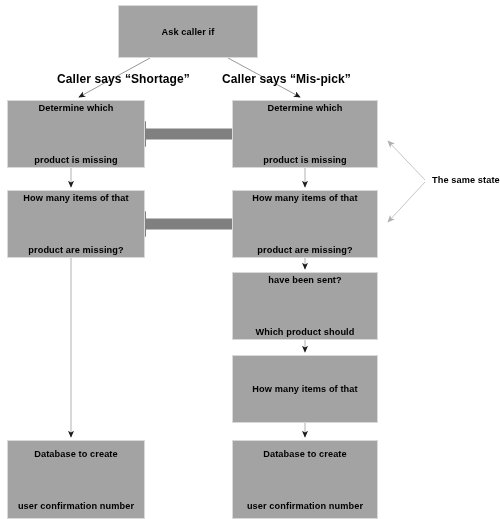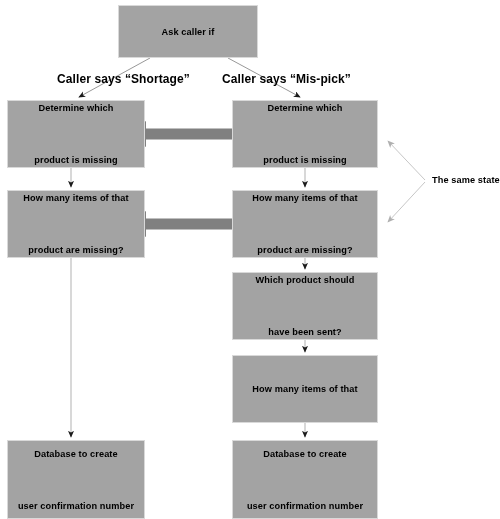--- a/index.html
+++ b/index.html
@@ -136,22 +136,22 @@
     <span class="line">How many items of that</span>
     <span class="line">product are missing?</span>
   </div>
 
   <div class="node" style="left:232px; top:190px; width:146px; height:68px;">
     <span class="line">How many items of that</span>
     <span class="line">product are missing?</span>
   </div>
 
   <div class="node" style="left:232px; top:272px; width:146px; height:68px;">
+    <span class="line">have been sent?</span>
     <span class="line">Which product should</span>
-    <span class="line">have been sent?</span>
   </div>
 
   <div class="node" style="left:232px; top:355px; width:146px; height:68px;">
     <span class="line">How many items of that</span>
   </div>
 
   <div class="node" style="left:7px; top:440px; width:138px; height:79px;">
     <span class="line">Database to create</span>
     <span class="line">user confirmation number</span>
   </div>

